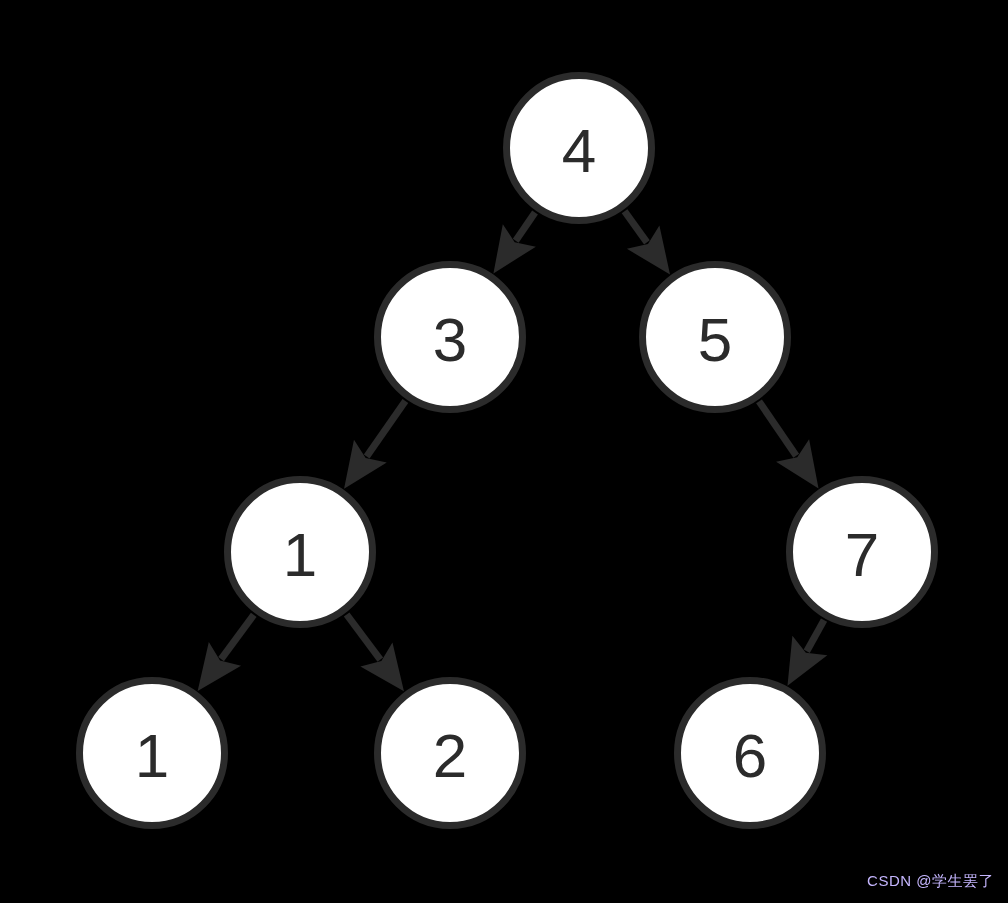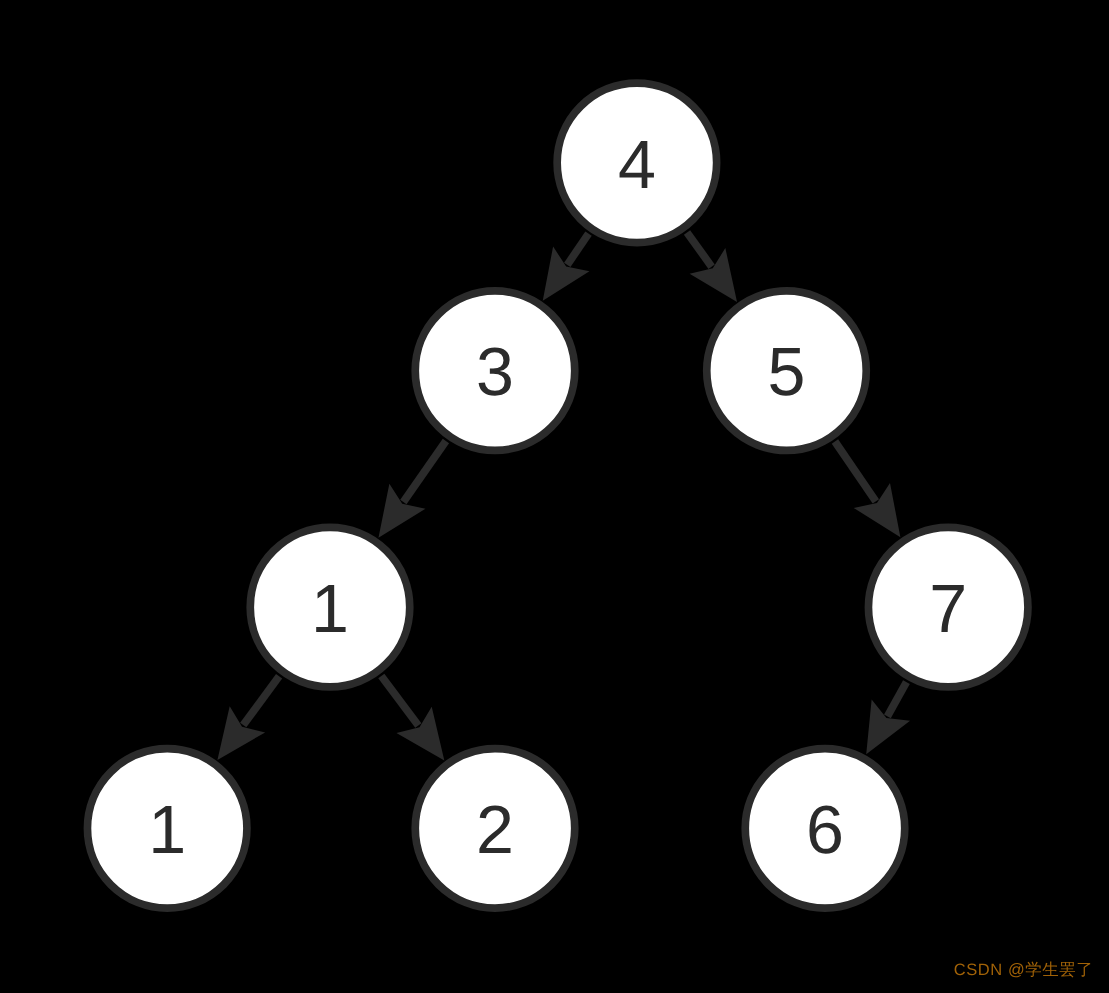--- a/index.html
+++ b/index.html
@@ -42,21 +42,21 @@
     stroke-linecap: butt;
   }
   .edge-head {
     fill: #2b2b2b;
     stroke: none;
   }
   .watermark {
     position: absolute;
     right: 14px;
     bottom: 12px;
-    color: #a16207;
+    color: #c4b5fd;
     font-size: 15px;
     font-family: "Liberation Sans", "DejaVu Sans", sans-serif;
     letter-spacing: 0.5px;
     white-space: nowrap;
     user-select: none;
   }
 </style>
 </head>
 <body>
 

